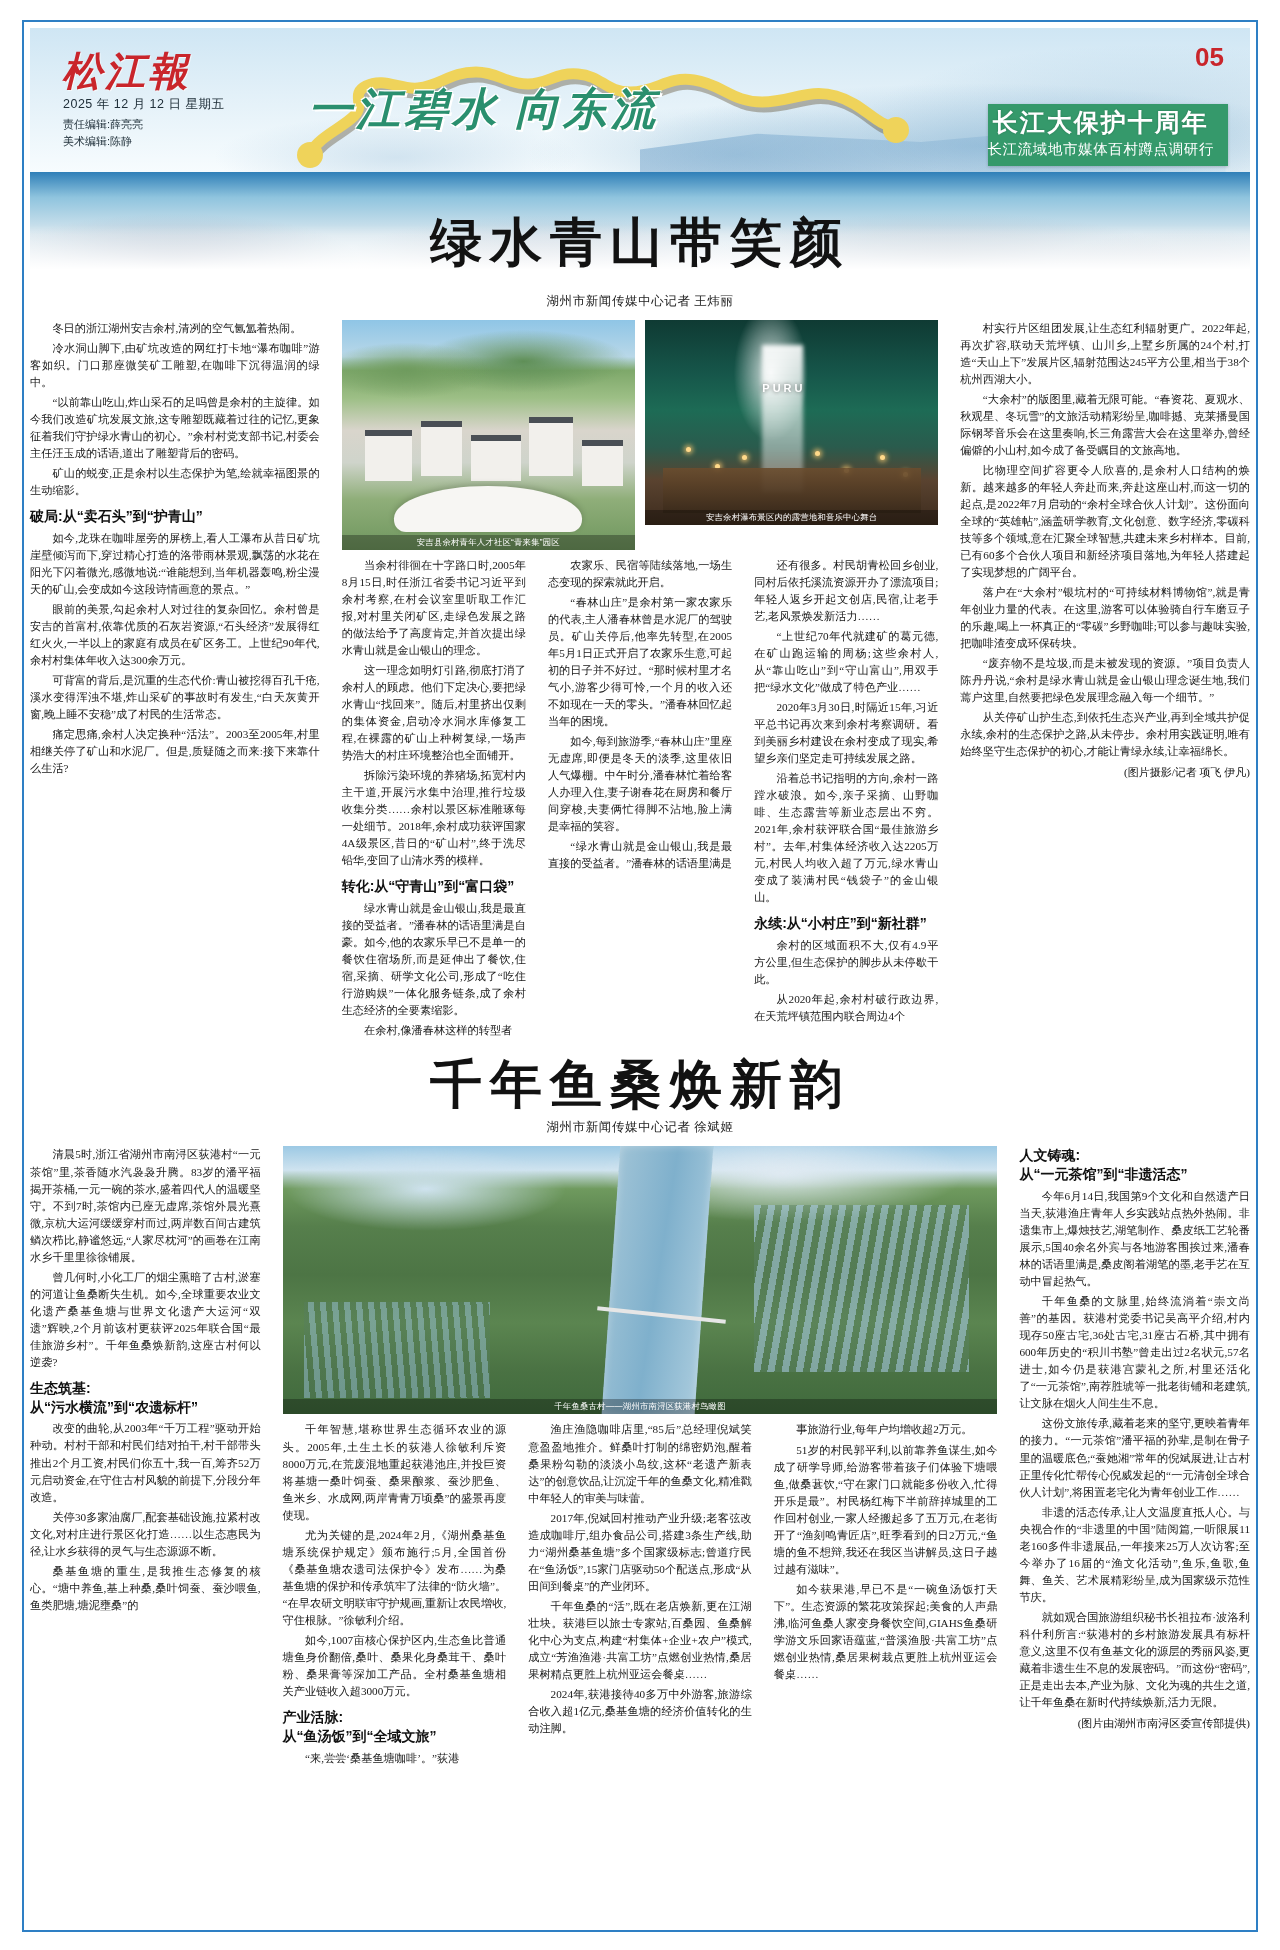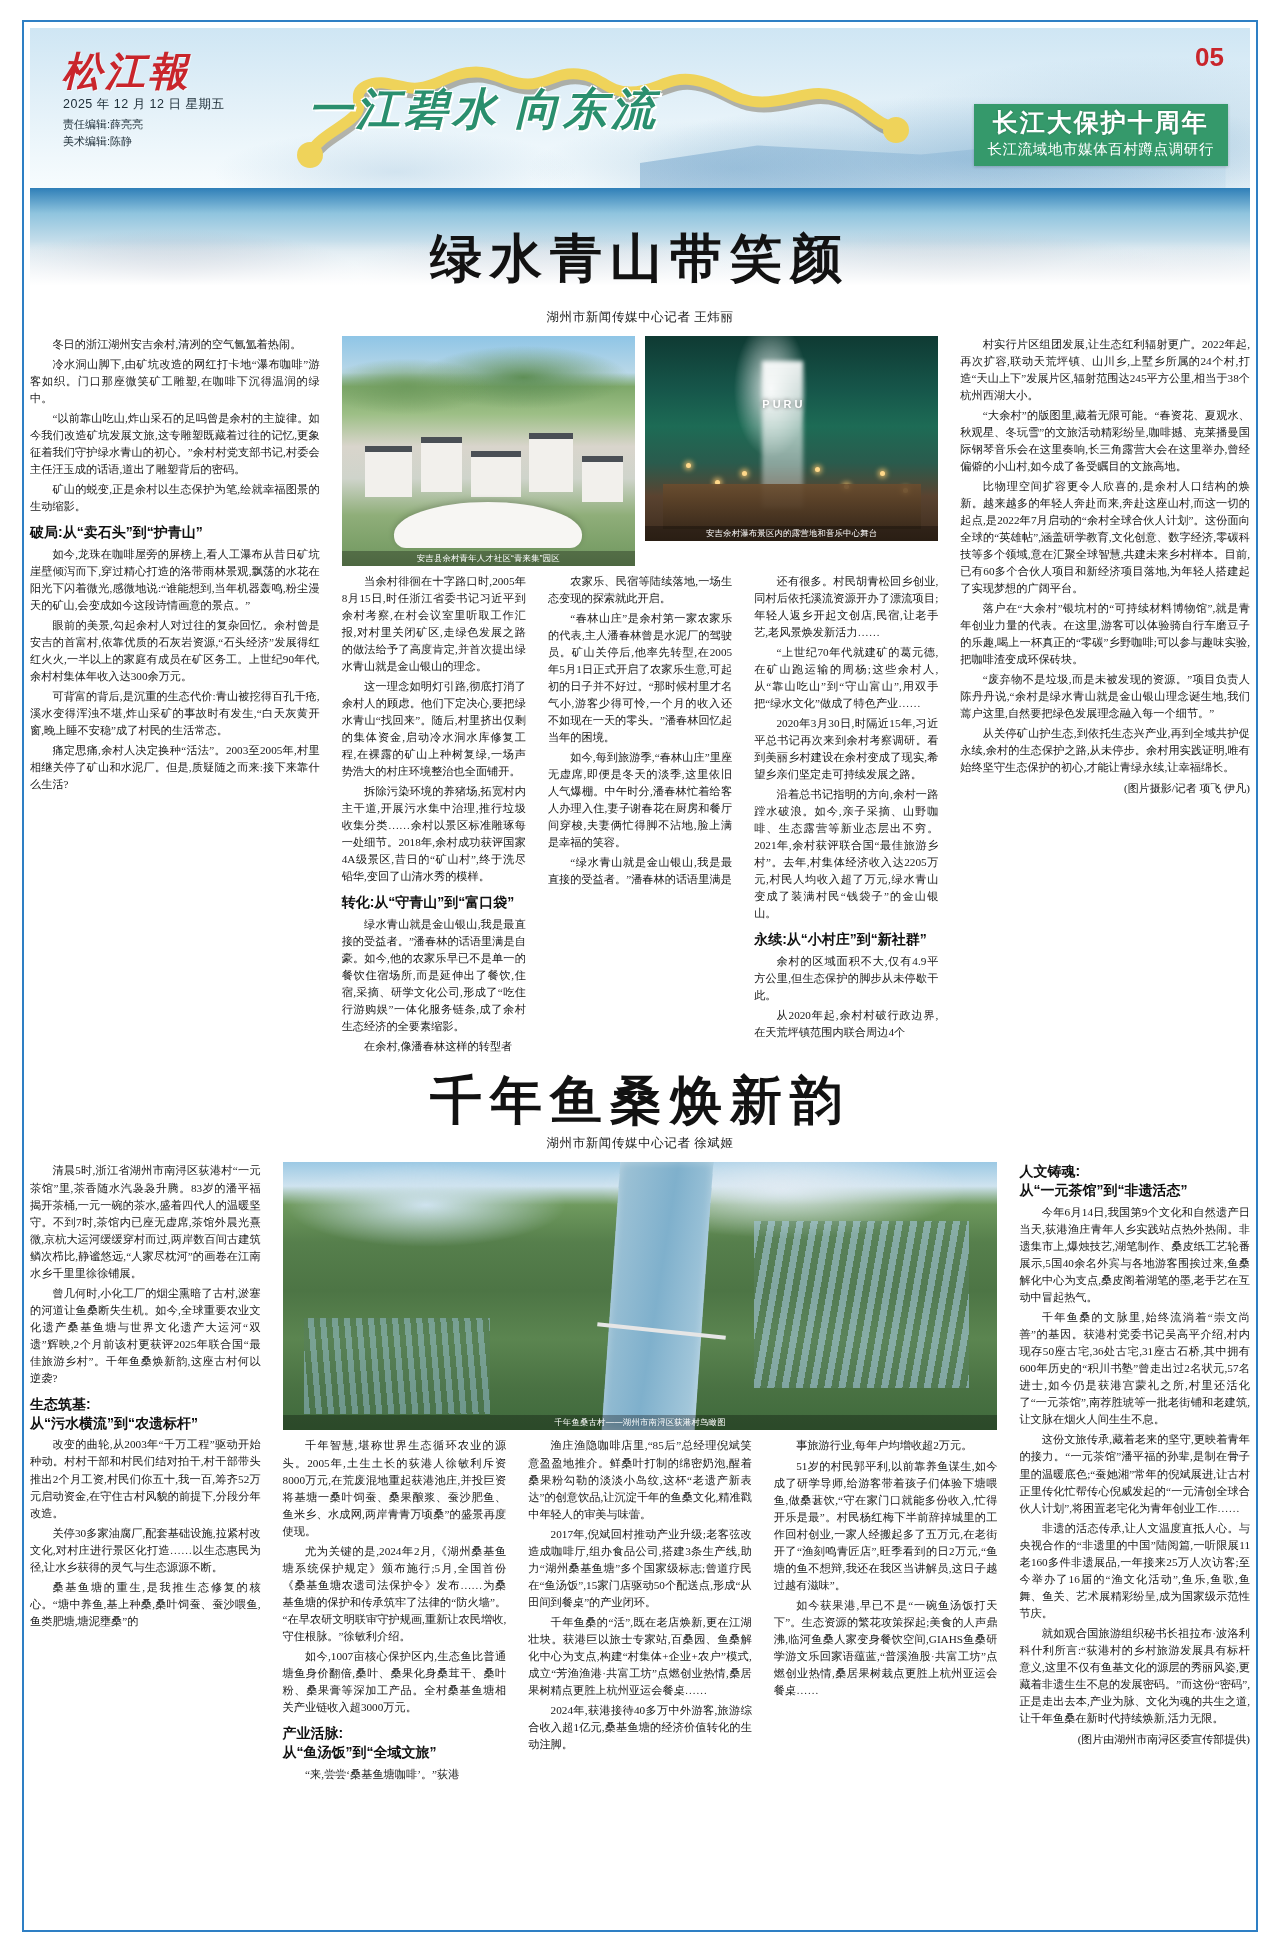--- a/index.html
+++ b/index.html
@@ -21,21 +21,21 @@
     position:absolute; left:22px; top:20px; right:22px; bottom:18px;
     border:2px solid #2e7fc4;
     pointer-events:none;
   }
   .inner {
     position:absolute; left:30px; top:28px; right:30px; bottom:26px;
   }
 
   
   .masthead {
-    position:relative; height:160px; width:100%;
+    position:relative; height:144px; width:100%;
     background:linear-gradient(170deg,#bfe0f2 0%,#d9edf7 30%,#eaf5fb 55%,#f4fbfd 78%,#ffffff 100%);
     overflow:hidden;
   }
   .masthead .aerial {
     position:absolute; inset:0;
     background:
       radial-gradient(ellipse 500px 90px at 78% 82%, rgba(120,170,205,.55), transparent 70%),
       radial-gradient(ellipse 300px 70px at 58% 88%, rgba(150,190,215,.45), transparent 70%),
       radial-gradient(ellipse 260px 60px at 30% 90%, rgba(160,195,220,.4), transparent 70%),
       radial-gradient(ellipse 420px 120px at 92% 70%, rgba(135,180,210,.4), transparent 70%),
@@ -78,21 +78,21 @@
     font-size:44px; font-weight:bold; color:#2a8f6e;
     font-family:"Liberation Serif", serif; font-style:italic;
     letter-spacing:4px;
     text-shadow:2px 2px 0 #ffffff, -1px -1px 0 #ffffff, 1px -1px 0 #fff, -1px 1px 0 #fff;
   }
   .logo-art .part2 { color:#2a8f6e; }
 
   .green-banner {
     position:absolute; right:22px; top:76px;
     background:#35996b;
-    padding:5px 14px 7px 14px;
+    padding:5px 14px 7px 0;
     text-align:center;
     box-shadow:0 1px 3px rgba(0,0,0,.2);
   }
   .green-banner .gb-1 {
     font-size:25px; font-weight:bold; color:#ffffff; letter-spacing:2px;
     font-family:"Liberation Serif", serif; line-height:1.15;
     text-shadow:0 0 2px rgba(0,0,0,.25);
   }
   .green-banner .gb-2 {
     font-size:14.5px; color:#ffffff; letter-spacing:.6px; margin-top:2px;
@@ -416,21 +416,21 @@
             <p>如今获果港,早已不是“一碗鱼汤饭打天下”。生态资源的繁花攻策探起;美食的人声鼎沸,临河鱼桑人家变身餐饮空间,GIAHS鱼桑研学游文乐回家语蕴蓝,“普溪渔股·共富工坊”点燃创业热情,桑居果树栽点更胜上杭州亚运会餐桌……</p>
           </div>
         </div>
       </div>
 
       <div class="col">
         <div class="sub-head" style="margin-top:0">
           <span>人文铸魂:</span>
           <span class="l2">从“一元茶馆”到“非遗活态”</span>
         </div>
-        <p>今年6月14日,我国第9个文化和自然遗产日当天,荻港渔庄青年人乡实践站点热外热闹。非遗集市上,爆烛技艺,湖笔制作、桑皮纸工艺轮番展示,5国40余名外宾与各地游客围挨过来,鱼桑解化中心为支点,桑皮阁着湖笔的墨,老手艺在互动中冒起热气。</p>
+        <p>今年6月14日,我国第9个文化和自然遗产日当天,荻港渔庄青年人乡实践站点热外热闹。非遗集市上,爆烛技艺,湖笔制作、桑皮纸工艺轮番展示,5国40余名外宾与各地游客围挨过来,潘春林的话语里满是,桑皮阁着湖笔的墨,老手艺在互动中冒起热气。</p>
         <p>千年鱼桑的文脉里,始终流淌着“崇文尚善”的基因。获港村党委书记吴高平介绍,村内现存50座古宅,36处古宅,31座古石桥,其中拥有600年历史的“积川书塾”曾走出过2名状元,57名进士,如今仍是获港宫蒙礼之所,村里还活化了“一元茶馆”,南荐胜琥等一批老街铺和老建筑,让文脉在烟火人间生生不息。</p>
         <p>这份文旅传承,藏着老来的坚守,更映着青年的接力。“一元茶馆”潘平福的孙辈,是制在骨子里的温暖底色;“蚕她湘”常年的倪斌展进,让古村正里传化忙帮传心倪威发起的“一元清创全球合伙人计划”,将困置老宅化为青年创业工作……</p>
         <p>非遗的活态传承,让人文温度直抵人心。与央视合作的“非遗里的中国”陆阅篇,一听限展11老160多件非遗展品,一年接来25万人次访客;至今举办了16届的“渔文化活动”,鱼乐,鱼歌,鱼舞、鱼关、艺术展精彩纷呈,成为国家级示范性节庆。</p>
         <p>就如观合国旅游组织秘书长祖拉布·波洛利科什利所言:“荻港村的乡村旅游发展具有标杆意义,这里不仅有鱼基文化的源层的秀丽风姿,更藏着非遗生生不息的发展密码。”而这份“密码”,正是走出去本,产业为脉、文化为魂的共生之道,让千年鱼桑在新时代持续焕新,活力无限。</p>
         <div class="sign">(图片由湖州市南浔区委宣传部提供)</div>
       </div>
     </div>
 
   </div>
 </div>

